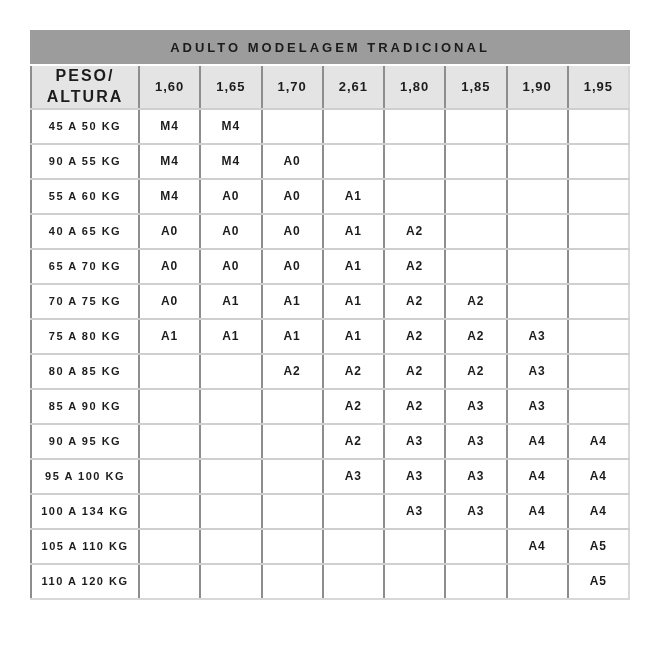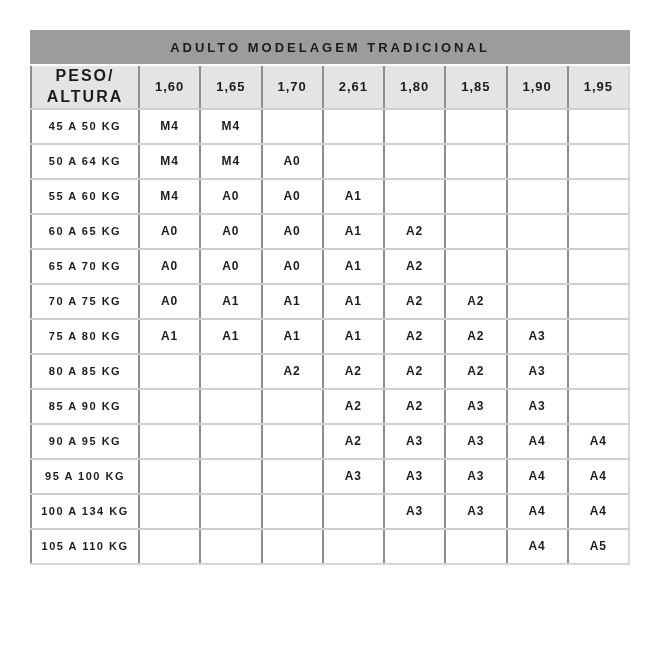--- a/index.html
+++ b/index.html
@@ -116,21 +116,21 @@
           <td>M4</td>
           <td>M4</td>
           <td></td>
           <td></td>
           <td></td>
           <td></td>
           <td></td>
           <td></td>
         </tr>
         <tr>
-          <td class="label">50 A 64 KG</td>
+          <td class="label">90 A 55 KG</td>
           <td>M4</td>
           <td>M4</td>
           <td>A0</td>
           <td></td>
           <td></td>
           <td></td>
           <td></td>
           <td></td>
         </tr>
         <tr>
@@ -138,21 +138,21 @@
           <td>M4</td>
           <td>A0</td>
           <td>A0</td>
           <td>A1</td>
           <td></td>
           <td></td>
           <td></td>
           <td></td>
         </tr>
         <tr>
-          <td class="label">60 A 65 KG</td>
+          <td class="label">40 A 65 KG</td>
           <td>A0</td>
           <td>A0</td>
           <td>A0</td>
           <td>A1</td>
           <td>A2</td>
           <td></td>
           <td></td>
           <td></td>
         </tr>
         <tr>
@@ -245,17 +245,28 @@
         </tr>
         <tr>
           <td class="label">105 A 110 KG</td>
           <td></td>
           <td></td>
           <td></td>
           <td></td>
           <td></td>
           <td></td>
           <td>A4</td>
+          <td>A5</td>
+        </tr>
+        <tr>
+          <td class="label">110 A 120 KG</td>
+          <td></td>
+          <td></td>
+          <td></td>
+          <td></td>
+          <td></td>
+          <td></td>
+          <td></td>
           <td>A5</td>
         </tr>
       </tbody>
   </table>
 </div>
 
 </body></html>

